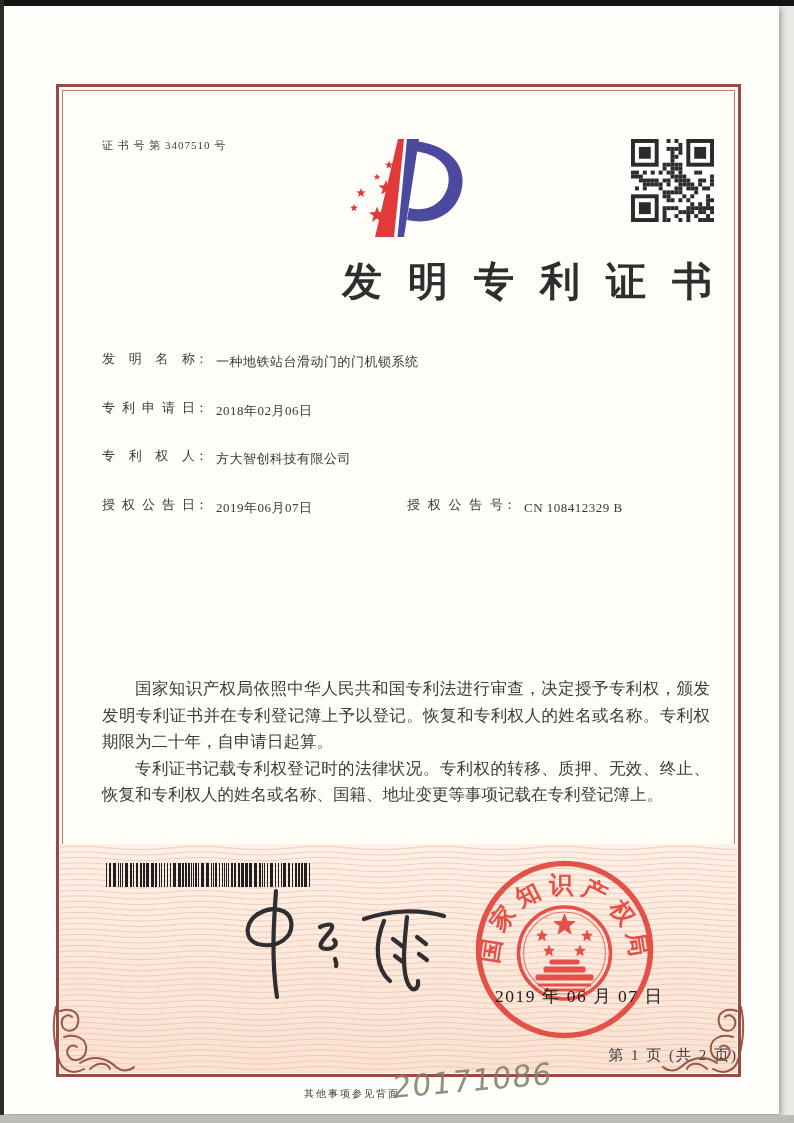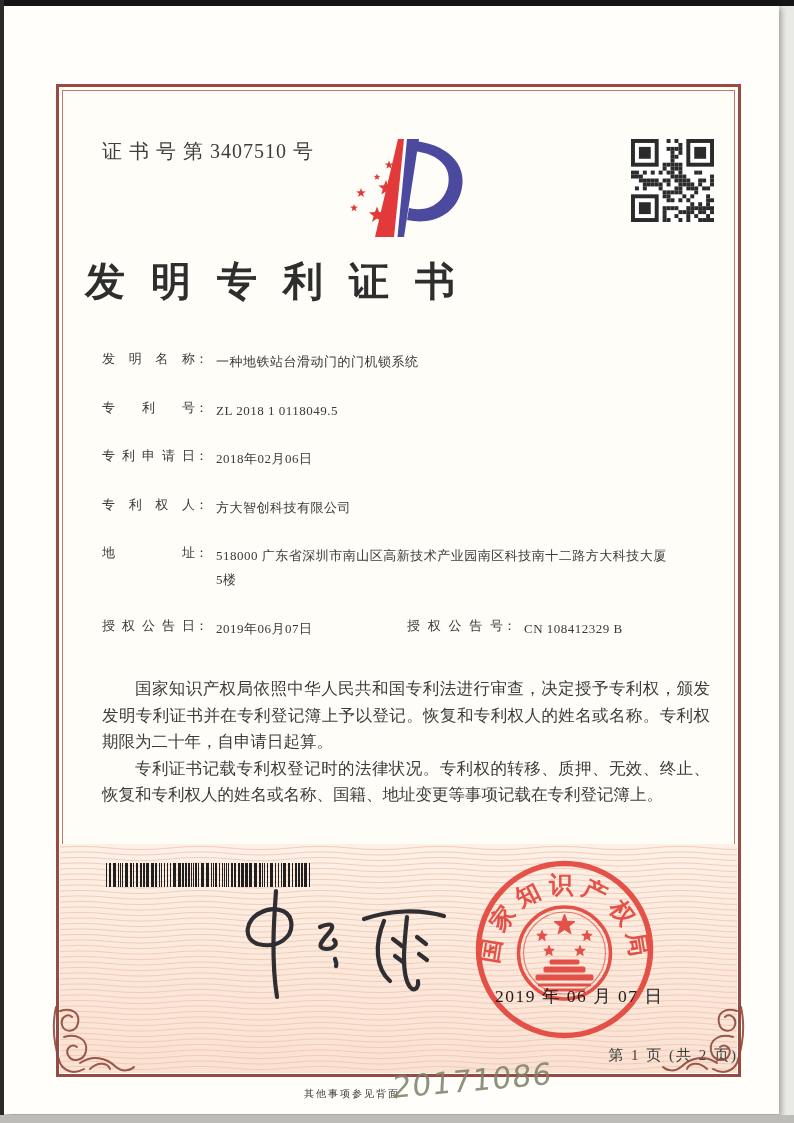--- a/index.html
+++ b/index.html
@@ -9,26 +9,26 @@
   .scan-left{position:absolute;left:0;top:0;width:4px;height:100%;background:#2e2a28;}
   .scan-bottom{position:absolute;left:0;bottom:0;width:100%;height:8px;background:#bdbcb8;}
 
   #panel{position:absolute;left:52px;top:79px;width:685px;height:993px;background:#fffdf8;
          border:3px solid #9a4b41;box-sizing:border-box;}
   #panel .inner-line{position:absolute;left:3px;top:3px;right:3px;bottom:3px;border:1px solid #c4786a;pointer-events:none;}
 
   .band{position:absolute;left:1px;right:1px;bottom:1px;height:229px;background:linear-gradient(#fdf0e6,#fae2d2);overflow:hidden;}
   .band svg{position:absolute;left:0;top:0;}
 
-  .cert-no{position:absolute;left:43px;top:51px;font-size:20px;color:#3d3d3d;letter-spacing:1px;}
+  .cert-no{position:absolute;left:43px;top:51px;font-size:11px;color:#3d3d3d;letter-spacing:1px;}
 
   .logo{position:absolute;left:278px;top:44px;width:140px;height:115px;}
   .qr{position:absolute;left:572px;top:52px;width:83px;height:83px;}
 
-  .title{position:absolute;left:0;right:0;top:167px;text-align:left;font-size:40px;font-weight:600;
+  .title{position:absolute;left:0;right:0;top:167px;text-align:right;font-size:40px;font-weight:600;
          color:#2e2e2e;letter-spacing:26px;text-indent:26px;font-family:"Liberation Serif","DejaVu Serif",serif;}
 
   .fields{position:absolute;left:43px;top:263px;width:615px;font-size:13px;color:#3a3a3a;}
   .frow{position:relative;margin-bottom:24.5px;min-height:21px;}
   .flabel{display:inline-block;width:93px;text-align:justify;text-align-last:justify;vertical-align:top;}
   .fcolon{display:inline-block;vertical-align:top;margin-right:8px;}
   .fvalue{display:inline-block;vertical-align:top;max-width:460px;letter-spacing:.5px;line-height:24px;}
   .grant-group{position:absolute;left:305px;top:0;}
 
   .paras{position:absolute;left:43px;top:589px;width:608px;font-size:16.5px;line-height:26.5px;color:#3c3c3c;text-align:justify;}
@@ -263,30 +263,24 @@
           <rect x="2" y="16" width="3" height="3" fill="#2b2b2b"></rect>
         </svg>
 
       <div class="title">发明专利证书</div>
 
       <div class="fields">
         <div class="frow">
           <span class="flabel">发明名称</span><span class="fcolon">：</span><span class="fvalue">一种地铁站台滑动门的门机锁系统</span>
         </div>
         <div class="frow">
-          <span class="flabel">专利号</span><span class="fcolon">：</span><span class="fvalue">ZL 2018 1 0118049.5</span>
-        </div>
-        <div class="frow">
           <span class="flabel">专利申请日</span><span class="fcolon">：</span><span class="fvalue">2018年02月06日</span>
         </div>
         <div class="frow">
           <span class="flabel">专利权人</span><span class="fcolon">：</span><span class="fvalue">方大智创科技有限公司</span>
-        </div>
-        <div class="frow">
-          <span class="flabel">地址</span><span class="fcolon">：</span><span class="fvalue" style="width:452px">518000 广东省深圳市南山区高新技术产业园南区科技南十二路方大科技大厦5楼</span>
         </div>
         <div class="frow">
           <span class="flabel">授权公告日</span><span class="fcolon">：</span><span class="fvalue">2019年06月07日</span>
           <span class="grant-group">
             <span class="flabel" style="width:96px">授权公告号</span><span class="fcolon">：</span><span class="fvalue">CN 108412329 B</span>
           </span>
         </div>
       </div>
 
       <div class="paras">

